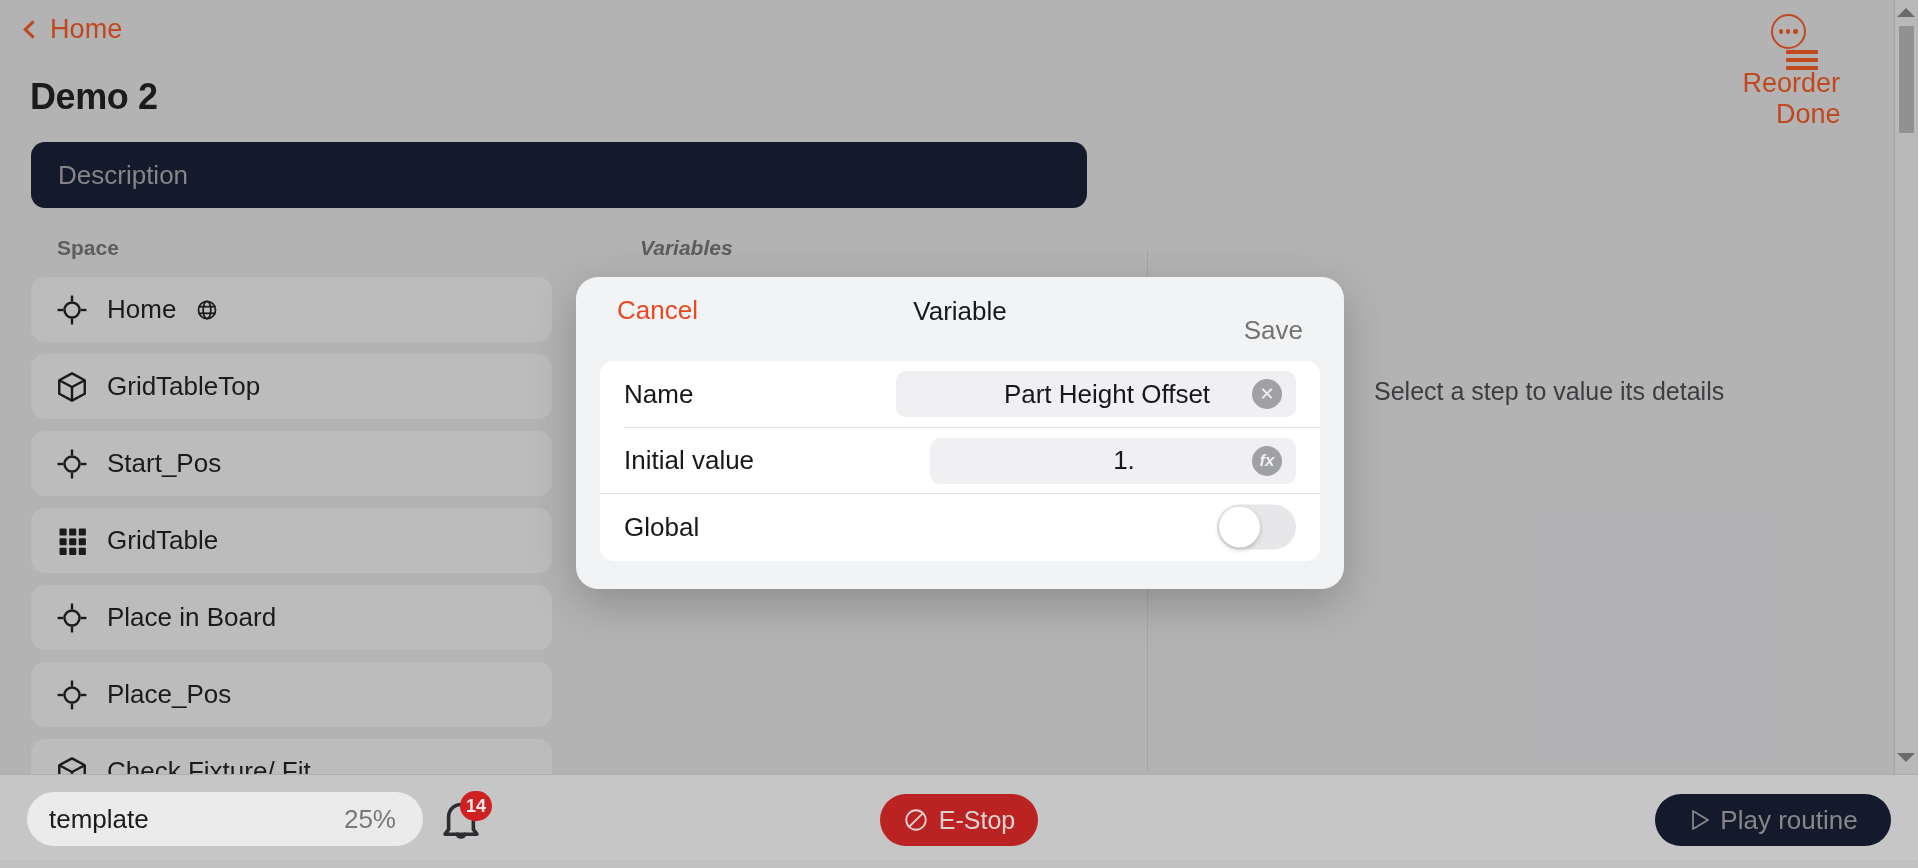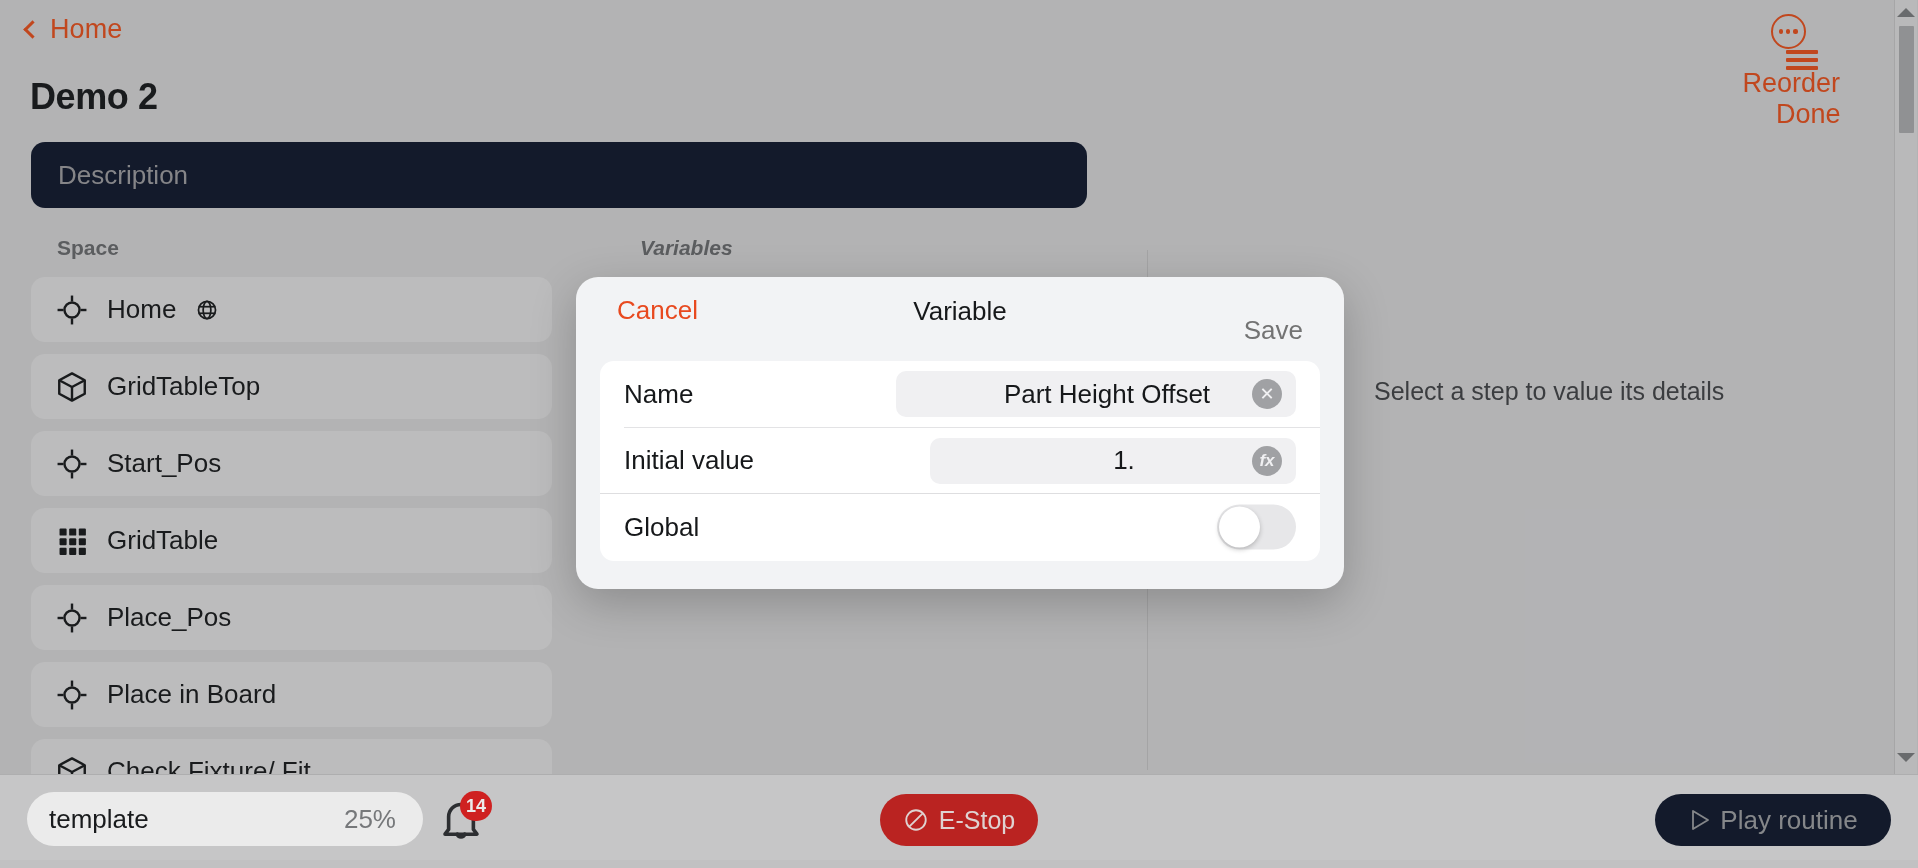--- a/index.html
+++ b/index.html
@@ -286,31 +286,31 @@
           <span class="label">GridTable</span>
         </div>
         <div class="space-item">
           <svg class="ico" viewBox="0 0 24 24" fill="none" stroke="#16181a" stroke-width="1.7">
               <circle cx="12" cy="12" r="5.3"></circle>
               <line x1="12" y1="1.8" x2="12" y2="6"></line>
             <line x1="12" y1="18" x2="12" y2="22.2"></line>
               <line x1="1.8" y1="12" x2="6" y2="12"></line>
             <line x1="18" y1="12" x2="22.2" y2="12"></line>
             </svg>
-          <span class="label">Place_Pos</span>
+          <span class="label">Place in Board</span>
         </div>
         <div class="space-item">
           <svg class="ico" viewBox="0 0 24 24" fill="none" stroke="#16181a" stroke-width="1.7">
               <circle cx="12" cy="12" r="5.3"></circle>
               <line x1="12" y1="1.8" x2="12" y2="6"></line>
             <line x1="12" y1="18" x2="12" y2="22.2"></line>
               <line x1="1.8" y1="12" x2="6" y2="12"></line>
             <line x1="18" y1="12" x2="22.2" y2="12"></line>
             </svg>
-          <span class="label">Place in Board</span>
+          <span class="label">Place_Pos</span>
         </div>
         <div class="space-item">
           <svg class="ico" viewBox="0 0 24 24" fill="none" stroke="#16181a" stroke-width="1.7" stroke-linejoin="round">
               <path d="M12 2.4 L21 7.2 V16.8 L12 21.6 L3 16.8 V7.2 Z"></path>
               <path d="M3 7.2 L12 12 L21 7.2"></path>
             <path d="M12 12 V21.6"></path>
             </svg>
           <span class="label">Check Fixture/ Fit</span>
         </div>
       </div>

